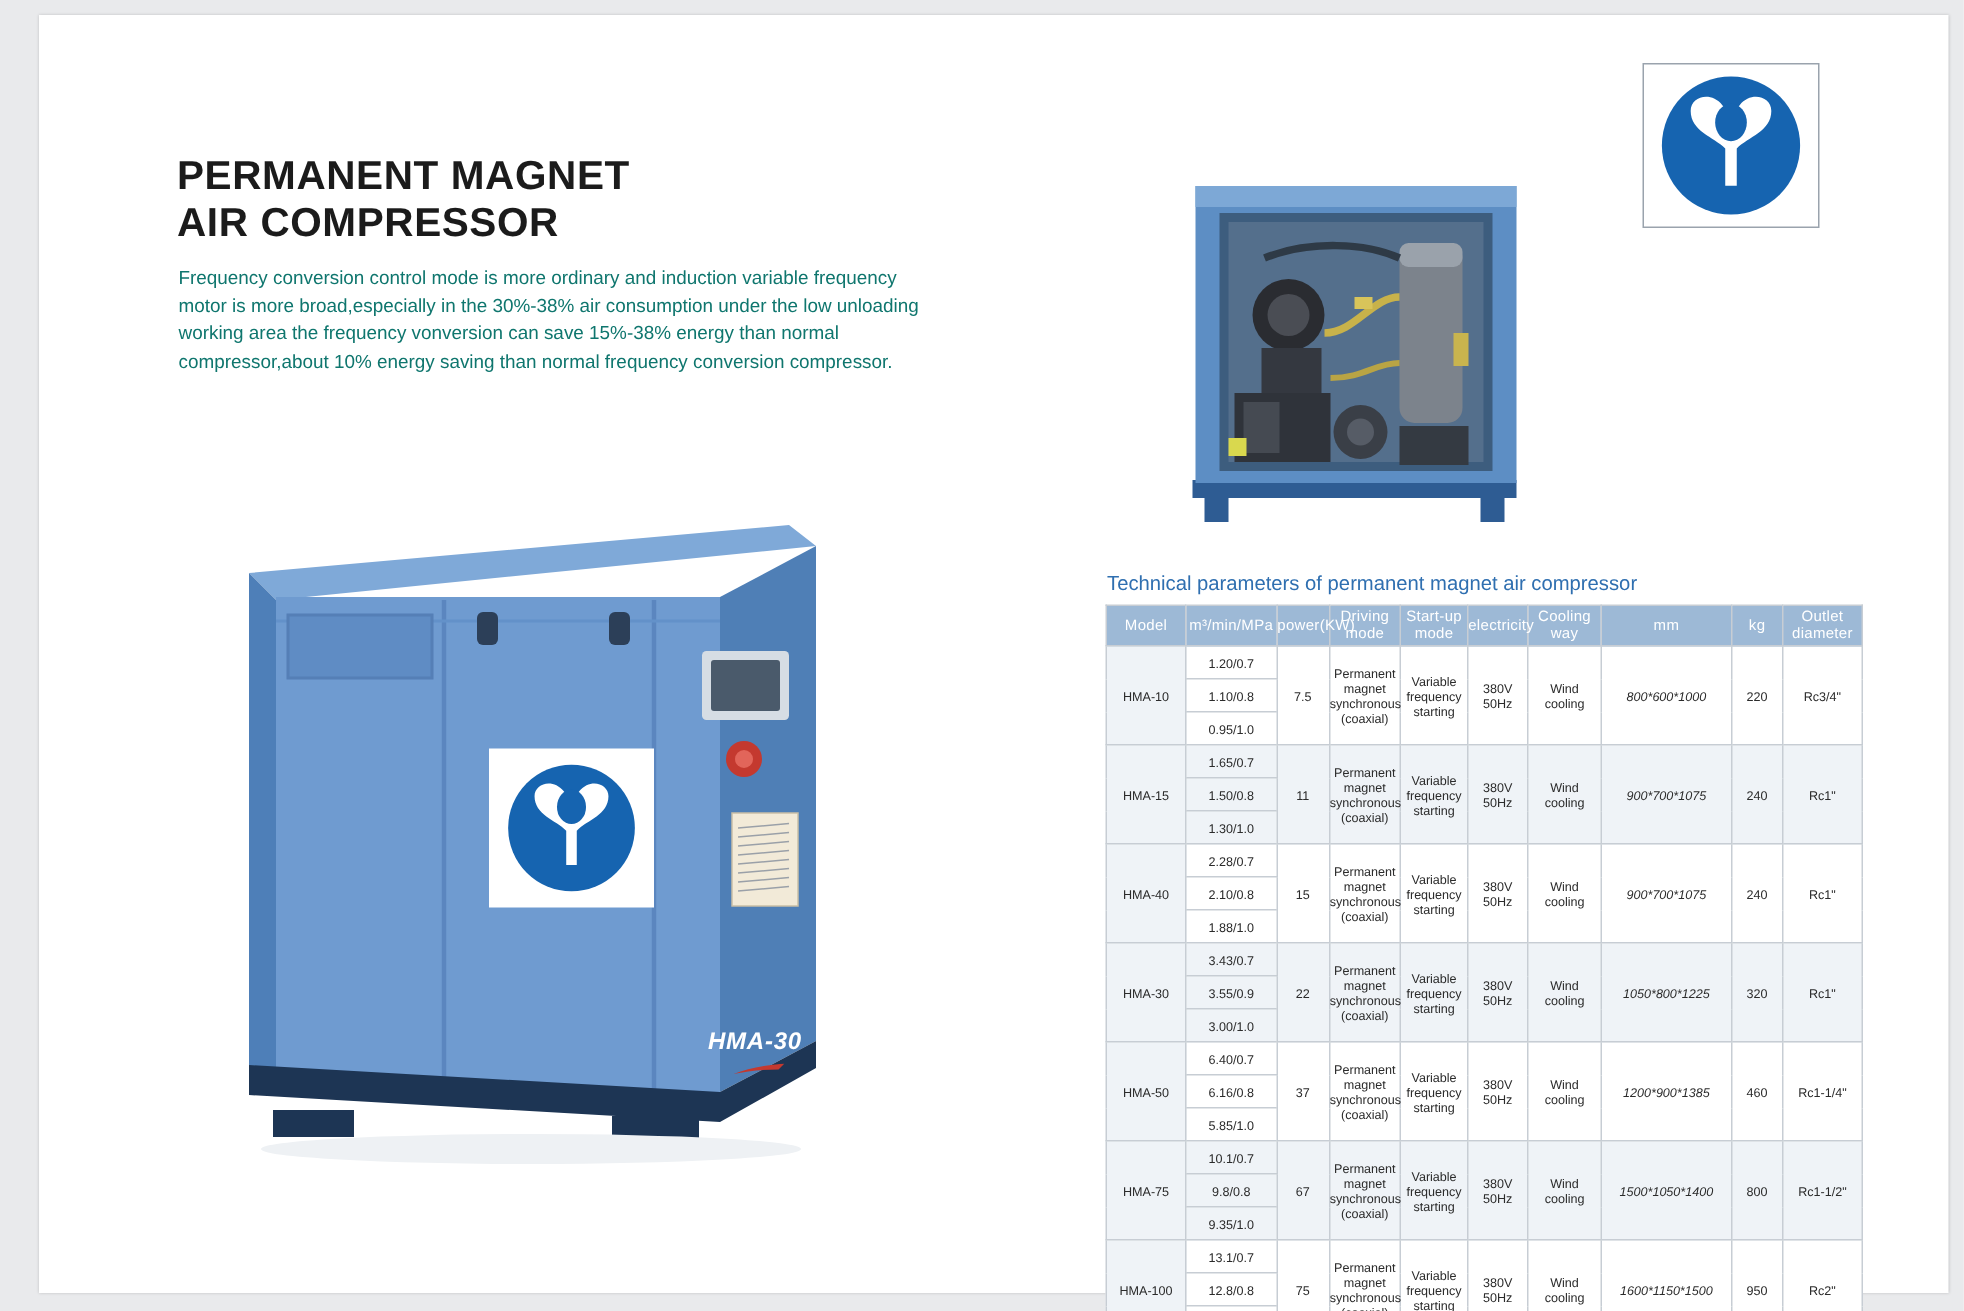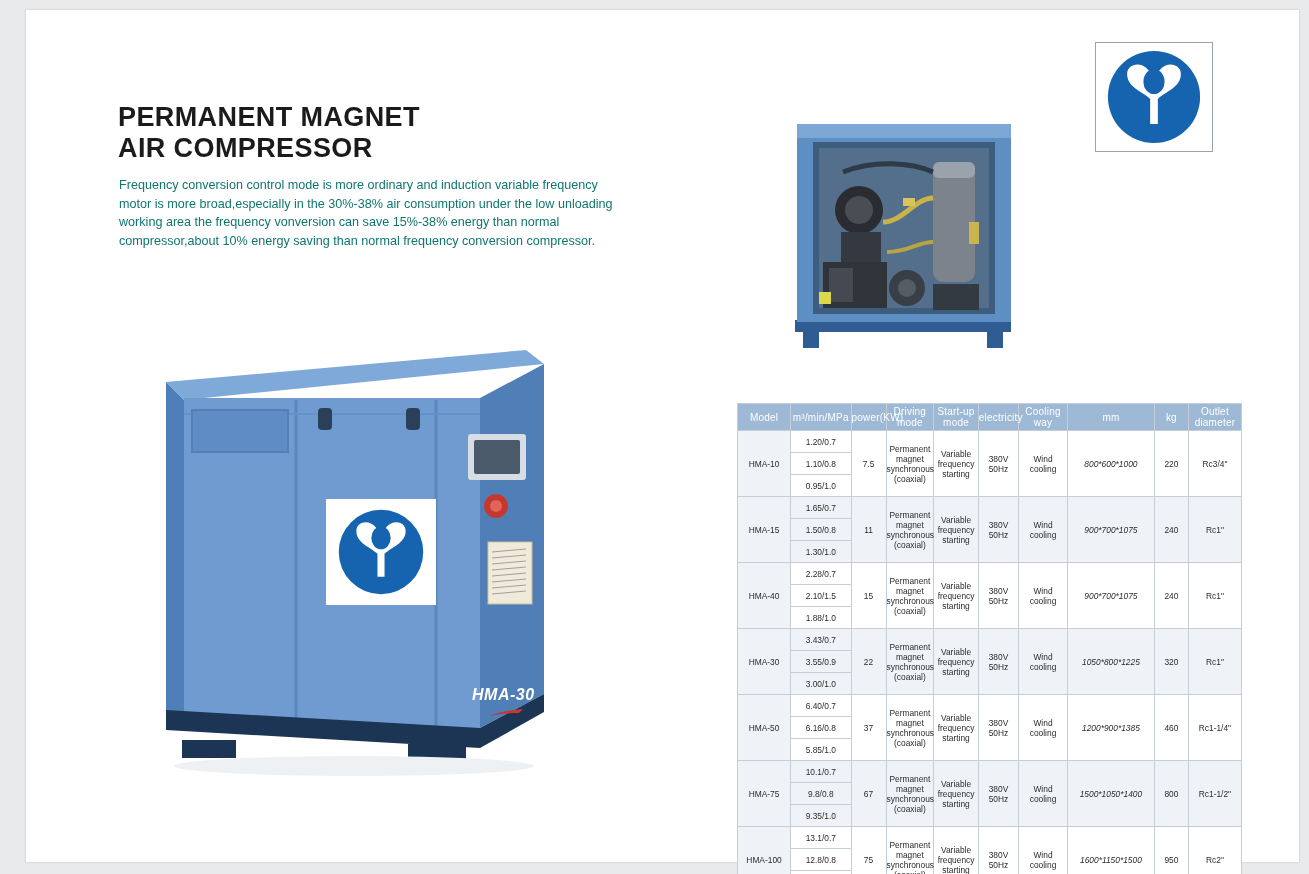--- a/index.html
+++ b/index.html
@@ -268,20 +268,21 @@
         <circle cx="50" cy="50" r="48" fill="#1664b0"></circle>
         <path d="M22 26 C22 16 36 12 44 22 L50 30 L56 22 C64 12 78 16 78 26 C78 40 62 44 54 52 L54 78 L46 78 L46 52 C38 44 22 40 22 26 Z" fill="#ffffff"></path>
         <ellipse cx="50" cy="34" rx="11" ry="13" fill="#1664b0"></ellipse>
       </svg>
     </div>
     <div class="unit-model">HMA-30</div>
     <svg class="unit-swoosh" viewBox="0 0 34 8">
       <path d="M0 7 C10 3 22 1 34 0 L30 4 C20 4 9 5 0 7 Z" fill="#c4392f"></path>
     </svg>
 
+    <div class="tbl-title">Technical parameters of permanent magnet air compressor</div>
 
     <table class="spec">
       <colgroup>
         <col class="c-model">
           <col class="c-flow">
           <col class="c-power">
           <col class="c-drive">
         <col class="c-start">
           <col class="c-elec">
           <col class="c-cool">
@@ -355,21 +356,21 @@
             <td class="" rowspan="3">
               <div>380V</div>
               <div>50Hz</div>
             </td>
             <td class="small" rowspan="3">Wind cooling</td>
             <td class="dim" rowspan="3">900*700*1075</td>
             <td class="" rowspan="3">240</td>
             <td class="" rowspan="3">Rc1"</td>
           </tr>
           <tr>
-            <td class="flow">2.10/1.5</td>
+            <td class="flow">2.10/0.8</td>
           </tr>
           <tr>
             <td class="flow">1.88/1.0</td>
           </tr>
           <tr>
             <td class="model alt" rowspan="3">HMA-30</td>
             <td class="flow shade">3.43/0.7</td>
             <td class=" alt" rowspan="3">22</td>
             <td class="small alt" rowspan="3">Permanent magnet synchronous (coaxial)</td>
             <td class="small alt" rowspan="3">Variable frequency starting</td>

